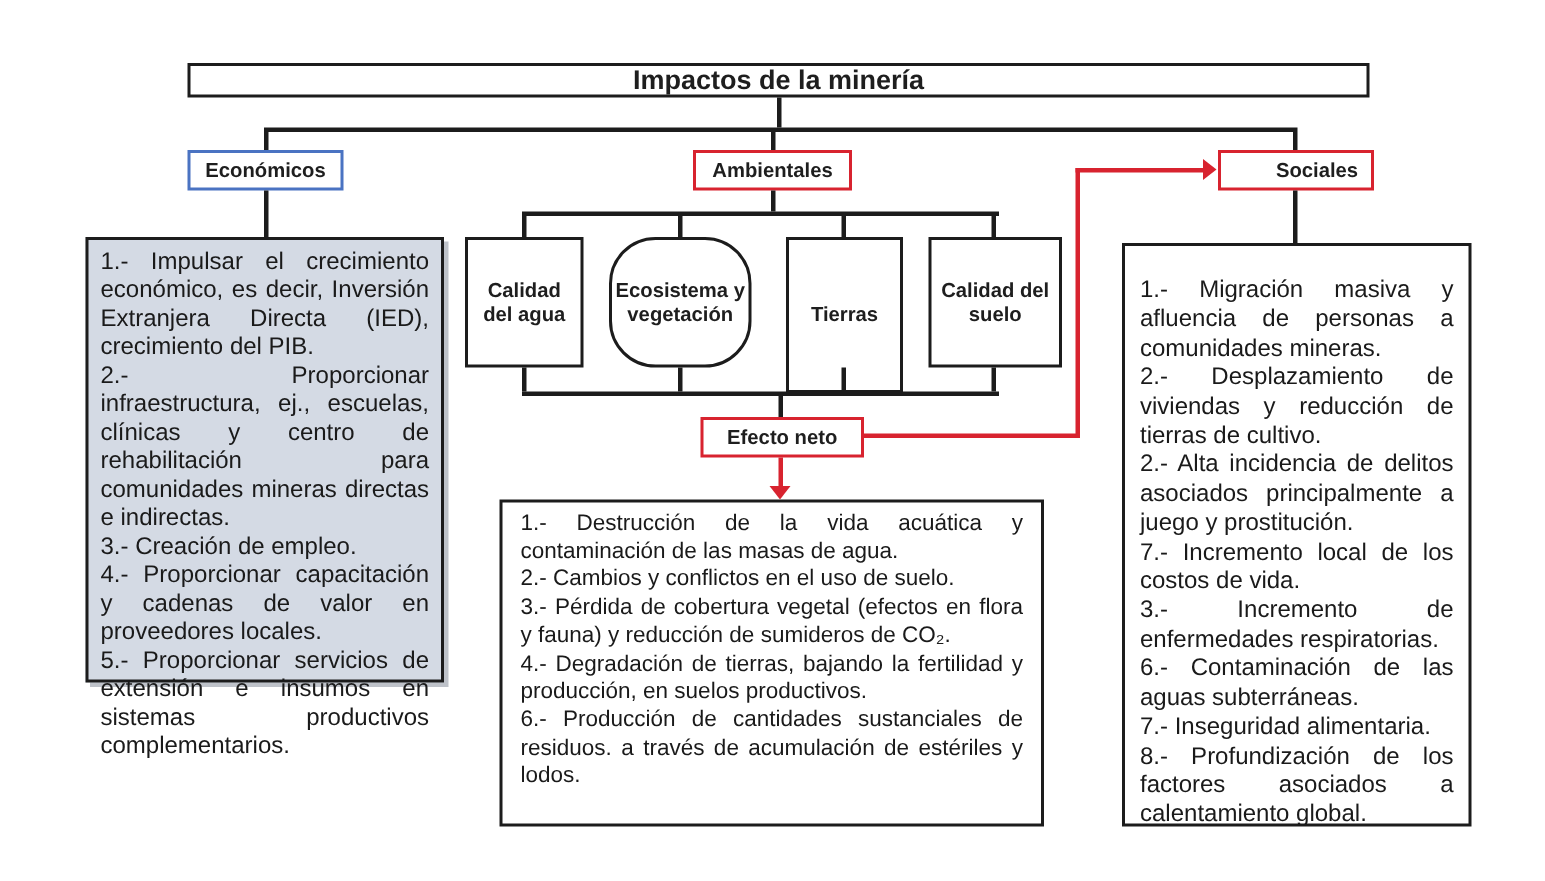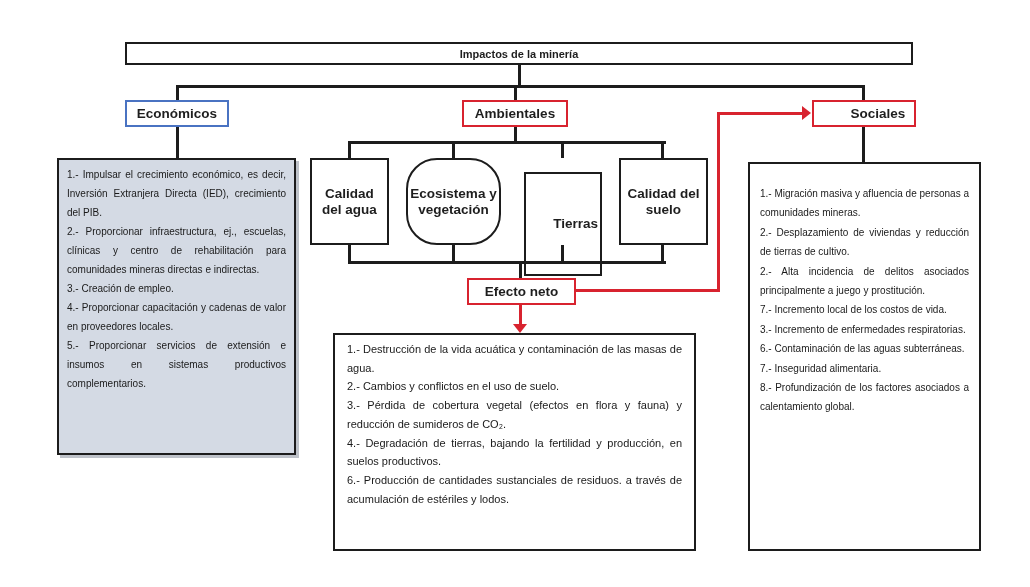--- a/index.html
+++ b/index.html
@@ -5,28 +5,28 @@
   html,body{margin:0;padding:0;background:#ffffff;}
   .stage{
     position:relative;width:1030px;height:587px;background:#ffffff;
     font-family:"Liberation Sans","DejaVu Sans",sans-serif;color:#1e1e1e;
     overflow:hidden;
   }
   .box{position:absolute;box-sizing:border-box;background:#fff;border:2px solid #1c1c1c;}
   .hline,.vline{position:absolute;background:#1c1c1c;}
   .red{background:#d8232f;}
   .label-box{display:flex;align-items:center;justify-content:center;font-weight:bold;font-size:13.5px;text-align:center;}
-  .title-box{font-size:11px;border-width:2.5px;}
+  .title-box{font-size:18px;border-width:2.5px;}
   .cat-blue{border:2.5px solid #4a73c2;}
   .cat-red{border:2.5px solid #d8232f;}
   .factor{line-height:16px;padding:2px;}
-  .list-box{font-size:10px;text-align:justify;color:#1a1a1a;}
+  .list-box{font-size:16px;text-align:justify;color:#1a1a1a;}
   .list-box p{margin:0;text-align:justify;}
   .econ-list{background:#d4dae4;padding:5px 8px;line-height:19px;box-shadow:3px 3px 0 rgba(110,120,135,.45);}
-  .net-list{padding:5px 12px;line-height:18.7px;font-size:11px;}
+  .net-list{padding:5px 12px;line-height:18.7px;font-size:15px;}
   .soc-list{padding:20px 10px;line-height:19.4px;}
   .arrow-down{position:absolute;width:0;height:0;border-left:7px solid transparent;border-right:7px solid transparent;border-top:9px solid #d8232f;}
   .arrow-right{position:absolute;width:0;height:0;border-top:7px solid transparent;border-bottom:7px solid transparent;border-left:9px solid #d8232f;}
 </style>
 </head>
 <body>
 
 <div class="stage">
 
   <div class="box label-box title-box" style="left:125px;top:42px;width:788px;height:23px;">
@@ -59,21 +59,21 @@
   <div class="vline" style="left:452px;top:144px;width:3px;height:14px;"></div>
   <div class="vline" style="left:561px;top:144px;width:3px;height:14px;"></div>
   <div class="vline" style="left:661px;top:144px;width:3px;height:14px;"></div>
 
   <div class="box label-box factor" style="left:310px;top:158px;width:79px;height:87px;">
     <span>Calidad del agua</span>
   </div>
   <div class="box label-box factor" style="left:406px;top:158px;width:95px;height:87px;border-radius:31px;">
     <span>Ecosistema y vegetación</span>
   </div>
-  <div class="box label-box factor" style="left:524px;top:172px;width:78px;height:104px;justify-content:flex-end;">
+  <div class="box label-box factor" style="left:524px;top:158px;width:78px;height:104px;">
     <span>Tierras</span>
   </div>
   <div class="box label-box factor" style="left:619px;top:158px;width:89px;height:87px;">
     <span>Calidad del suelo</span>
   </div>
 
   <div class="vline" style="left:348px;top:245px;width:3px;height:16px;"></div>
   <div class="vline" style="left:452px;top:245px;width:3px;height:16px;"></div>
   <div class="vline" style="left:561px;top:245px;width:3px;height:16px;"></div>
   <div class="vline" style="left:661px;top:245px;width:3px;height:16px;"></div>

